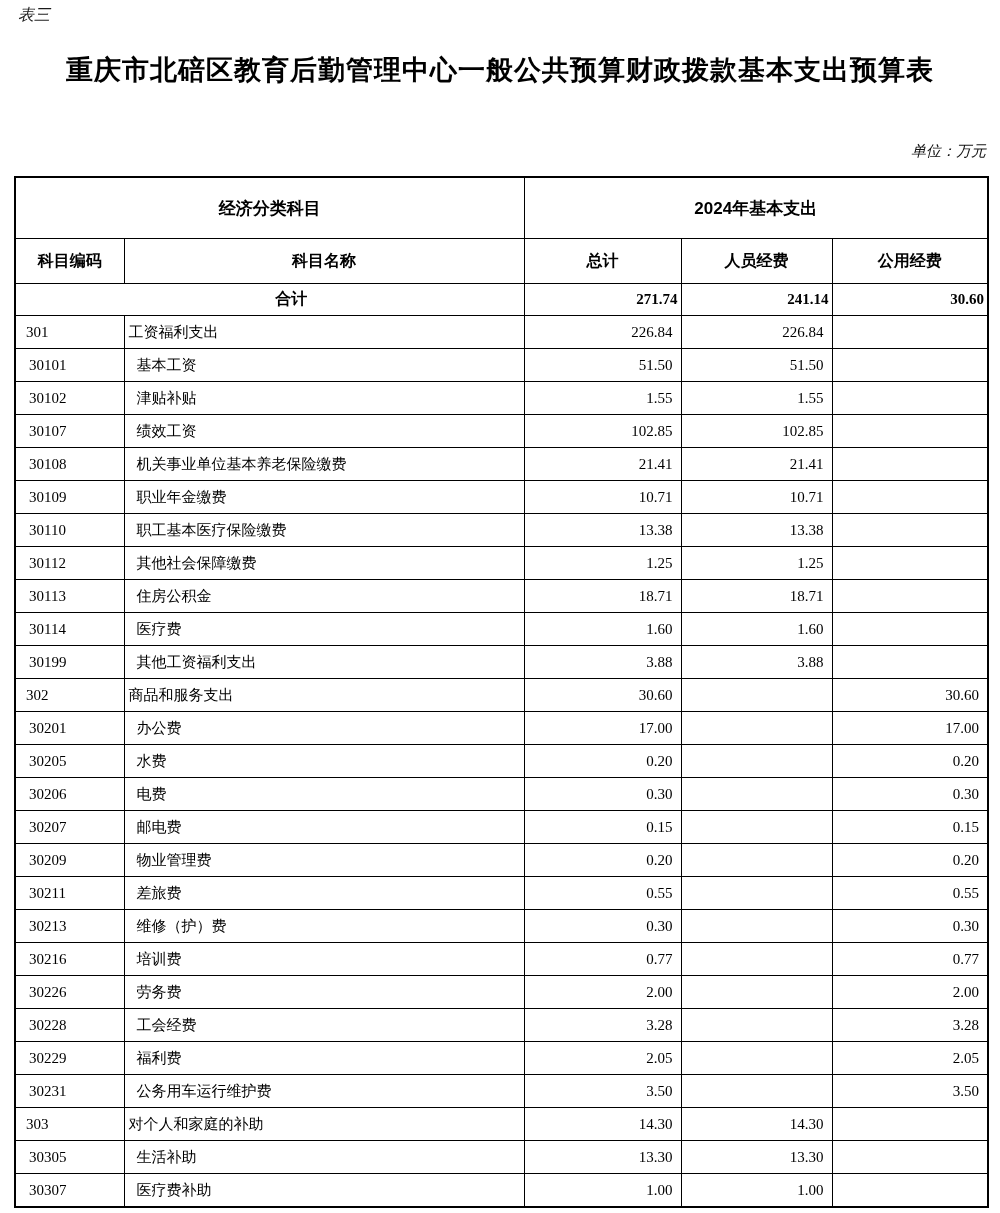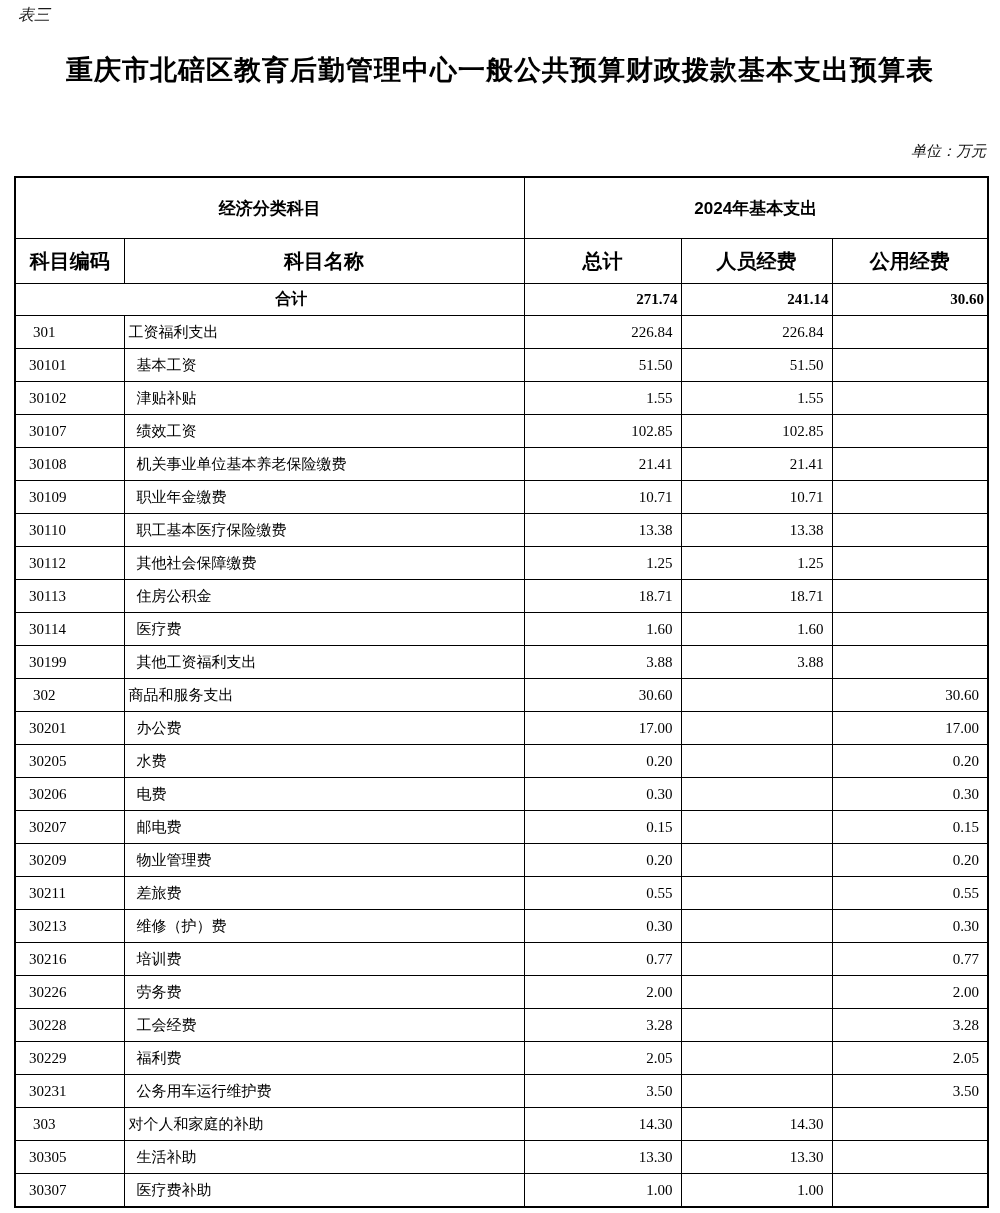--- a/index.html
+++ b/index.html
@@ -65,21 +65,21 @@
     height: 58px;
     font-family: "Liberation Sans", sans-serif;
     font-weight: bold;
     font-size: 17px;
     text-align: center;
   }
   th.col-head {
     height: 42px;
     font-family: "Liberation Sans", sans-serif;
     font-weight: bold;
-    font-size: 20px;
+    font-size: 16px;
     text-align: center;
   }
   tr.total-row td {
     height: 29px;
     font-weight: bold;
     padding-left: 44px;
   }
   tr.total-row td.total-label {
     font-family: "Liberation Sans", sans-serif;
     font-size: 16px;
@@ -91,21 +91,21 @@
     text-align: right;
     padding-right: 3px;
   }
   tr.data-row td {
     height: 30px;
     font-size: 15px;
   }
   td.code {
     font-family: "Liberation Serif", serif;
     text-align: left;
-    padding-left: 17px;
+    padding-left: 10px;
     font-size: 14px;
   }
   td.name {
     font-family: "Liberation Serif", serif;
     text-align: left;
     padding-left: 4px;
   }
   td.val {
     font-family: "Liberation Serif", serif;
     text-align: right;

